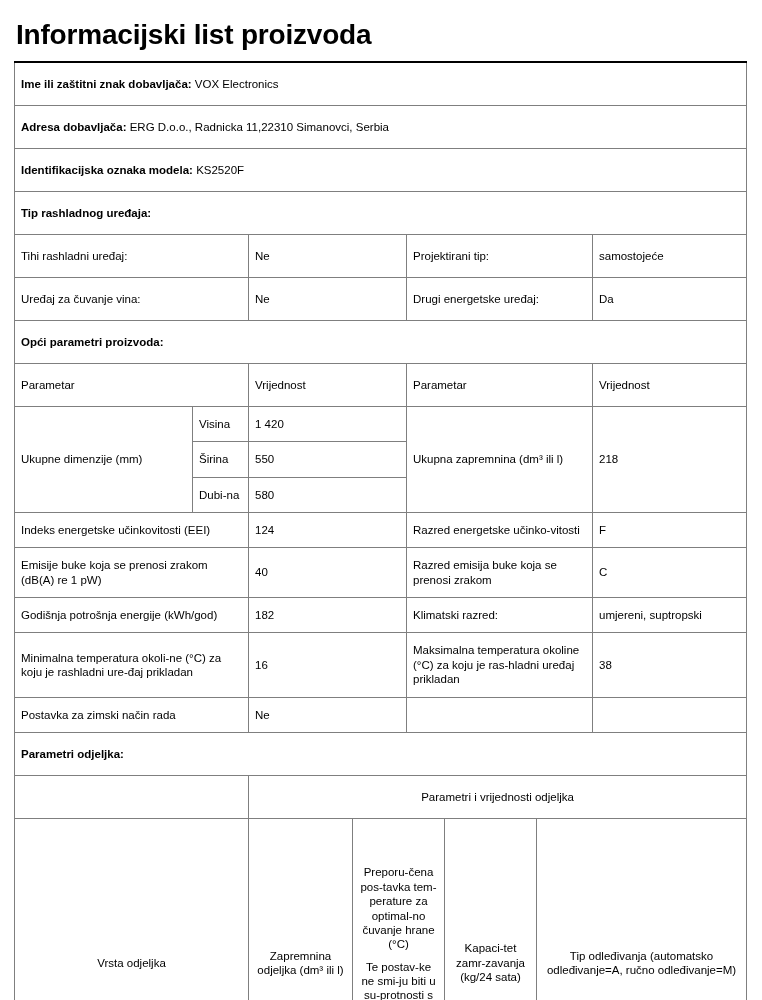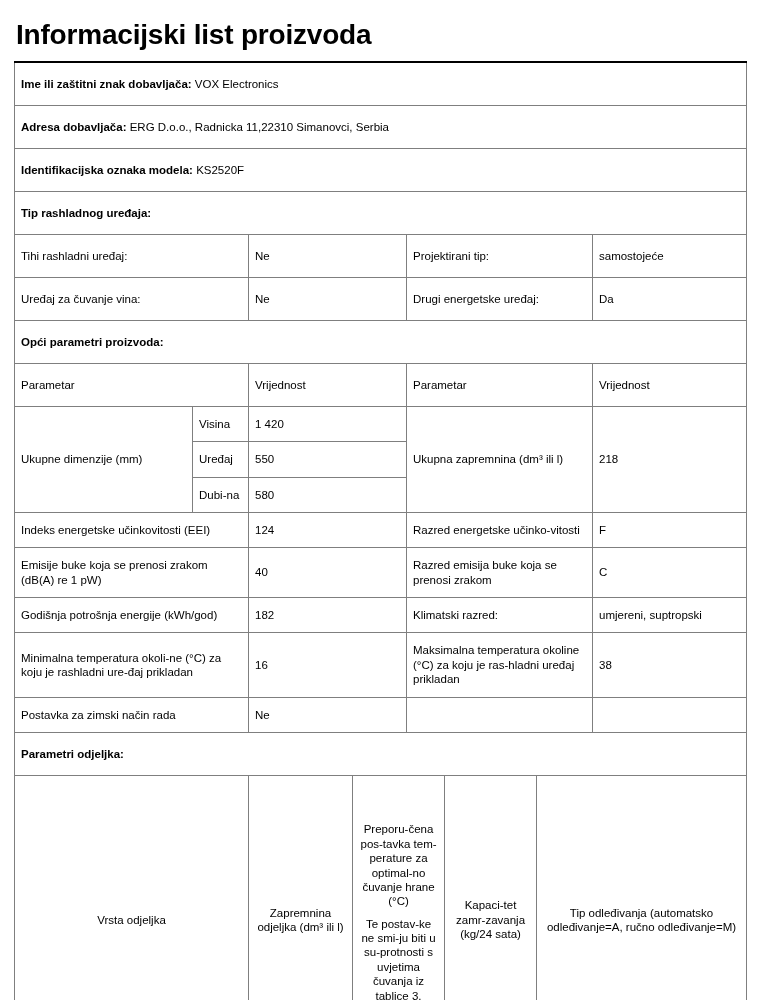--- a/index.html
+++ b/index.html
@@ -124,21 +124,21 @@
     </tr>
 
     <tr>
       <td rowspan="3" class="v-mid">Ukupne dimenzije (mm)</td>
       <td>Visina</td>
       <td>1 420</td>
       <td rowspan="3" class="v-mid">Ukupna zapremnina (dm³ ili l)</td>
       <td rowspan="3" class="v-mid">218</td>
     </tr>
     <tr>
-      <td>Uređaj</td>
+      <td>Širina</td>
       <td>550</td>
     </tr>
     <tr>
       <td>Dubi-na</td>
       <td>580</td>
     </tr>
 
     <tr>
       <td colspan="2">Indeks energetske učinkovitosti (EEI)</td>
       <td>124</td>
@@ -184,20 +184,24 @@
     <colgroup>
       <col style="width:178px">
       <col style="width:56px">
       <col style="width:104px">
       <col style="width:92px">
       <col style="width:92px">
       <col style="width:210px">
     </colgroup>
 
     <tbody>
+        <tr>
+      <td colspan="2" class="row-h"></td>
+      <td colspan="4" class="center">Parametri i vrijednosti odjeljka</td>
+    </tr>
 
     <tr>
       <td colspan="2" class="tall-head" style="height:268px;">Vrsta odjeljka</td>
       <td class="tall-head">Zapremnina odjeljka (dm³ ili l)</td>
       <td class="tall-head v-top">
         <div>Preporu-čena pos-tavka tem-perature za optimal-no čuvanje hrane (°C)</div>
         <div style="height:8px;"></div>
         <div>Te postav-ke ne smi-ju biti u su-protnosti s uvjetima čuvanja iz tablice 3. Priloga IV.</div>
       </td>
       <td class="tall-head">Kapaci-tet zamr-zavanja (kg/24 sata)</td>

